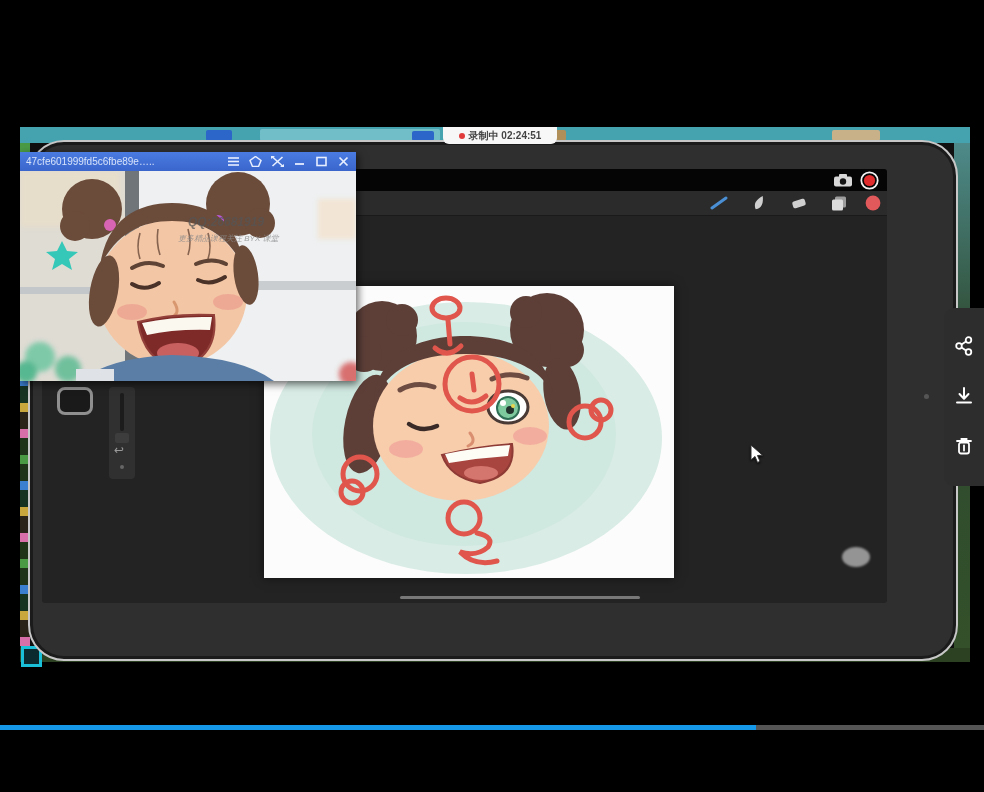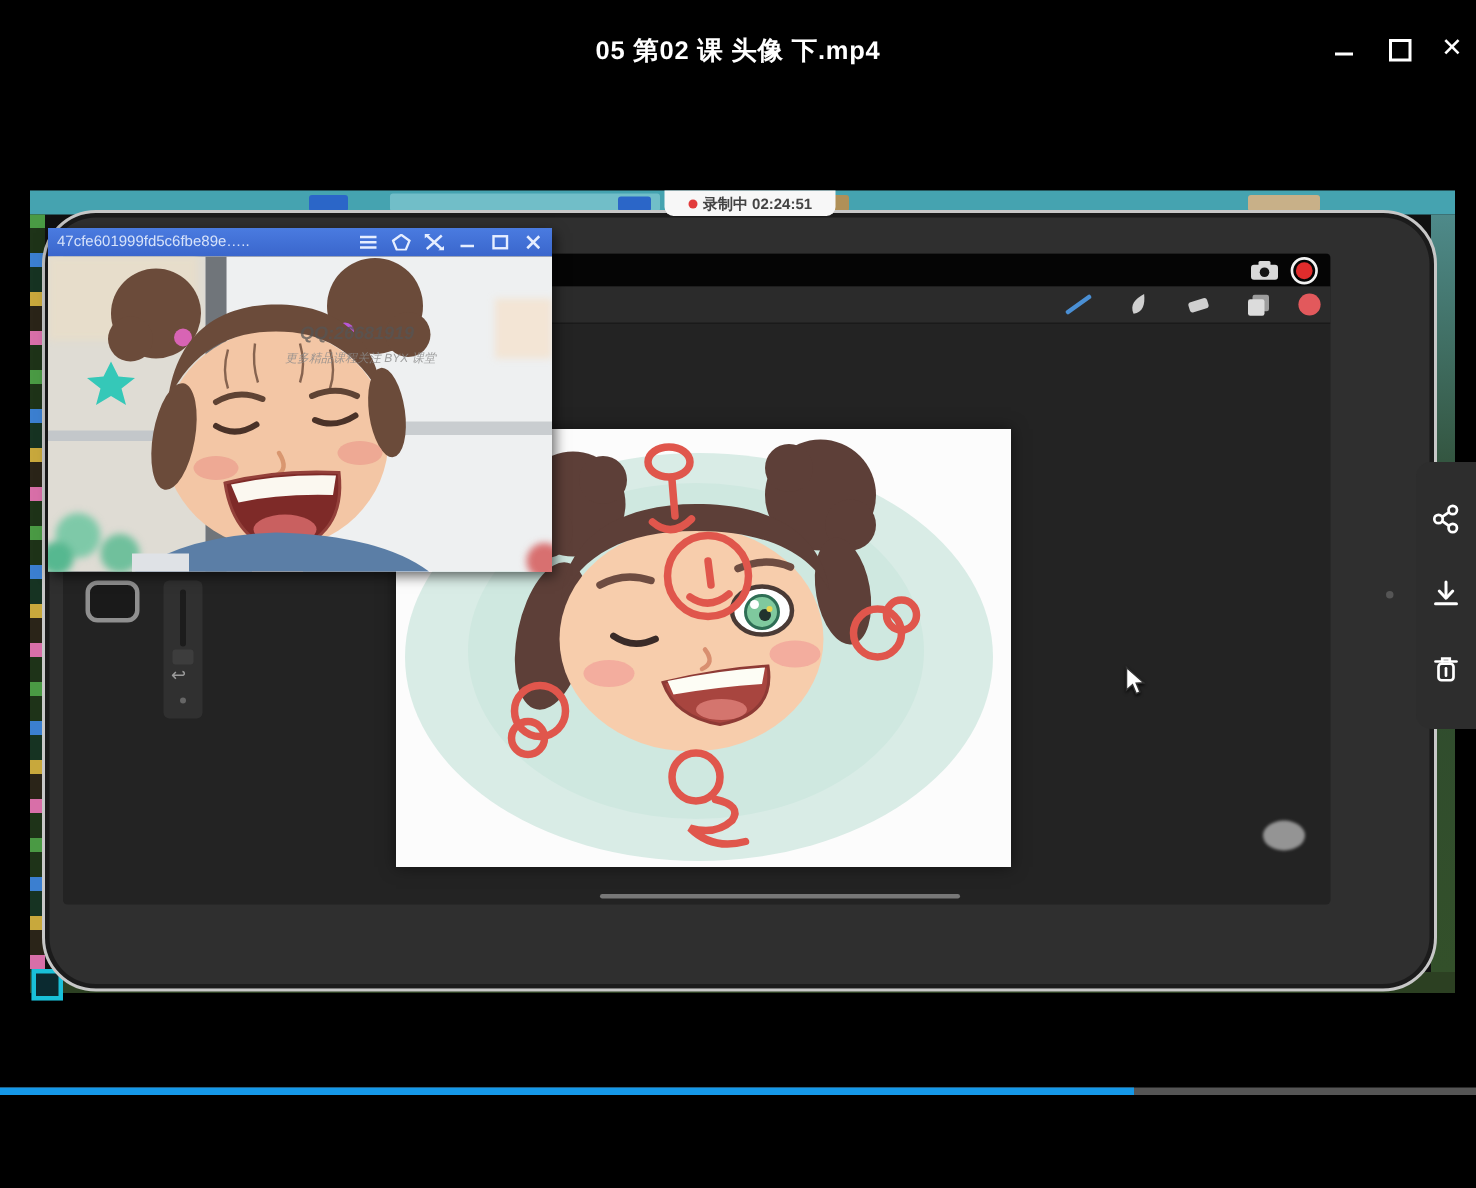--- a/index.html
+++ b/index.html
@@ -45,21 +45,21 @@
   #touch-blob{left:800px;top:378px;width:28px;height:20px;background:#a8a8a8;border-radius:50%;filter:blur(1px);opacity:.85;}
   #cam-dot{left:894px;top:252px;width:5px;height:5px;border-radius:50%;background:#555;}
 
   
   #rec-badge{left:423px;top:0;width:114px;height:17px;background:#f7f7f7;border-radius:0 0 6px 6px;
              display:flex;align-items:center;justify-content:center;gap:4px;}
   #rec-badge .reddot{width:6px;height:6px;border-radius:50%;background:#e23b3b;}
   #rec-badge span{font-size:10px;color:#444;font-weight:bold;white-space:nowrap;}
 
   
-  #photo-win{left:12px;top:25px;width:336px;height:229px;box-shadow:2px 3px 8px rgba(0,0,0,.6);}
+  #photo-win{left:0;top:25px;width:336px;height:229px;box-shadow:2px 3px 8px rgba(0,0,0,.6);}
   #photo-titlebar{left:0;top:0;width:336px;height:19px;background:linear-gradient(#4a7be0,#3a66cc);
       display:flex;align-items:center;padding:0 6px;box-sizing:border-box;}
   #photo-title{font-size:10px;color:#d6e2fa;flex:1;overflow:hidden;white-space:nowrap;}
   .ptb-icon{width:13px;height:11px;margin-left:9px;color:#e6eeff;font-size:10px;line-height:11px;text-align:center;flex:none;}
   #photo-body{left:0;top:19px;width:336px;height:210px;background:#e8eaec;overflow:hidden;font-style:italic;}
 
   
   #sidepanel{left:944px;top:308px;width:40px;height:178px;background:#2d2d2d;border-radius:10px 0 0 10px;}
   .sp-icon{position:absolute;left:10px;width:20px;height:20px;}
 
@@ -69,30 +69,20 @@
   #progress-fill{position:absolute;left:0;top:0;height:5px;background:#1598e8;}
 
   svg{display:block;}
   .cursor-svg{filter:drop-shadow(0 1px 1px rgba(0,0,0,.8));}
 </style>
 </head>
 <body>
 
 <div id="app">
 
-  <div class="abs" id="titlebar">
-    <div class="abs" id="win-title">05 第02 课 头像 下.mp4</div>
-    <div class="abs winbtn" id="btn-min">
-        <i></i>
-      </div>
-    <div class="abs winbtn" id="btn-max">
-        <i></i>
-      </div>
-    <div class="abs winbtn" id="btn-close">✕</div>
-  </div>
 
   <div class="abs" id="video">
 
     <div class="abs desk-top">
       <div class="blob" style="left:186px;top:3px;width:26px;height:11px;background:#2b66c8;"></div>
       <div class="blob" style="left:240px;top:2px;width:180px;height:12px;background:#8fd0d8;opacity:.6;"></div>
       <div class="blob" style="left:392px;top:4px;width:22px;height:10px;background:#2b66c8;"></div>
       <div class="blob" style="left:516px;top:3px;width:30px;height:11px;background:#b09058;"></div>
       <div class="blob" style="left:812px;top:3px;width:48px;height:11px;background:#c8b088;"></div>
     </div>

